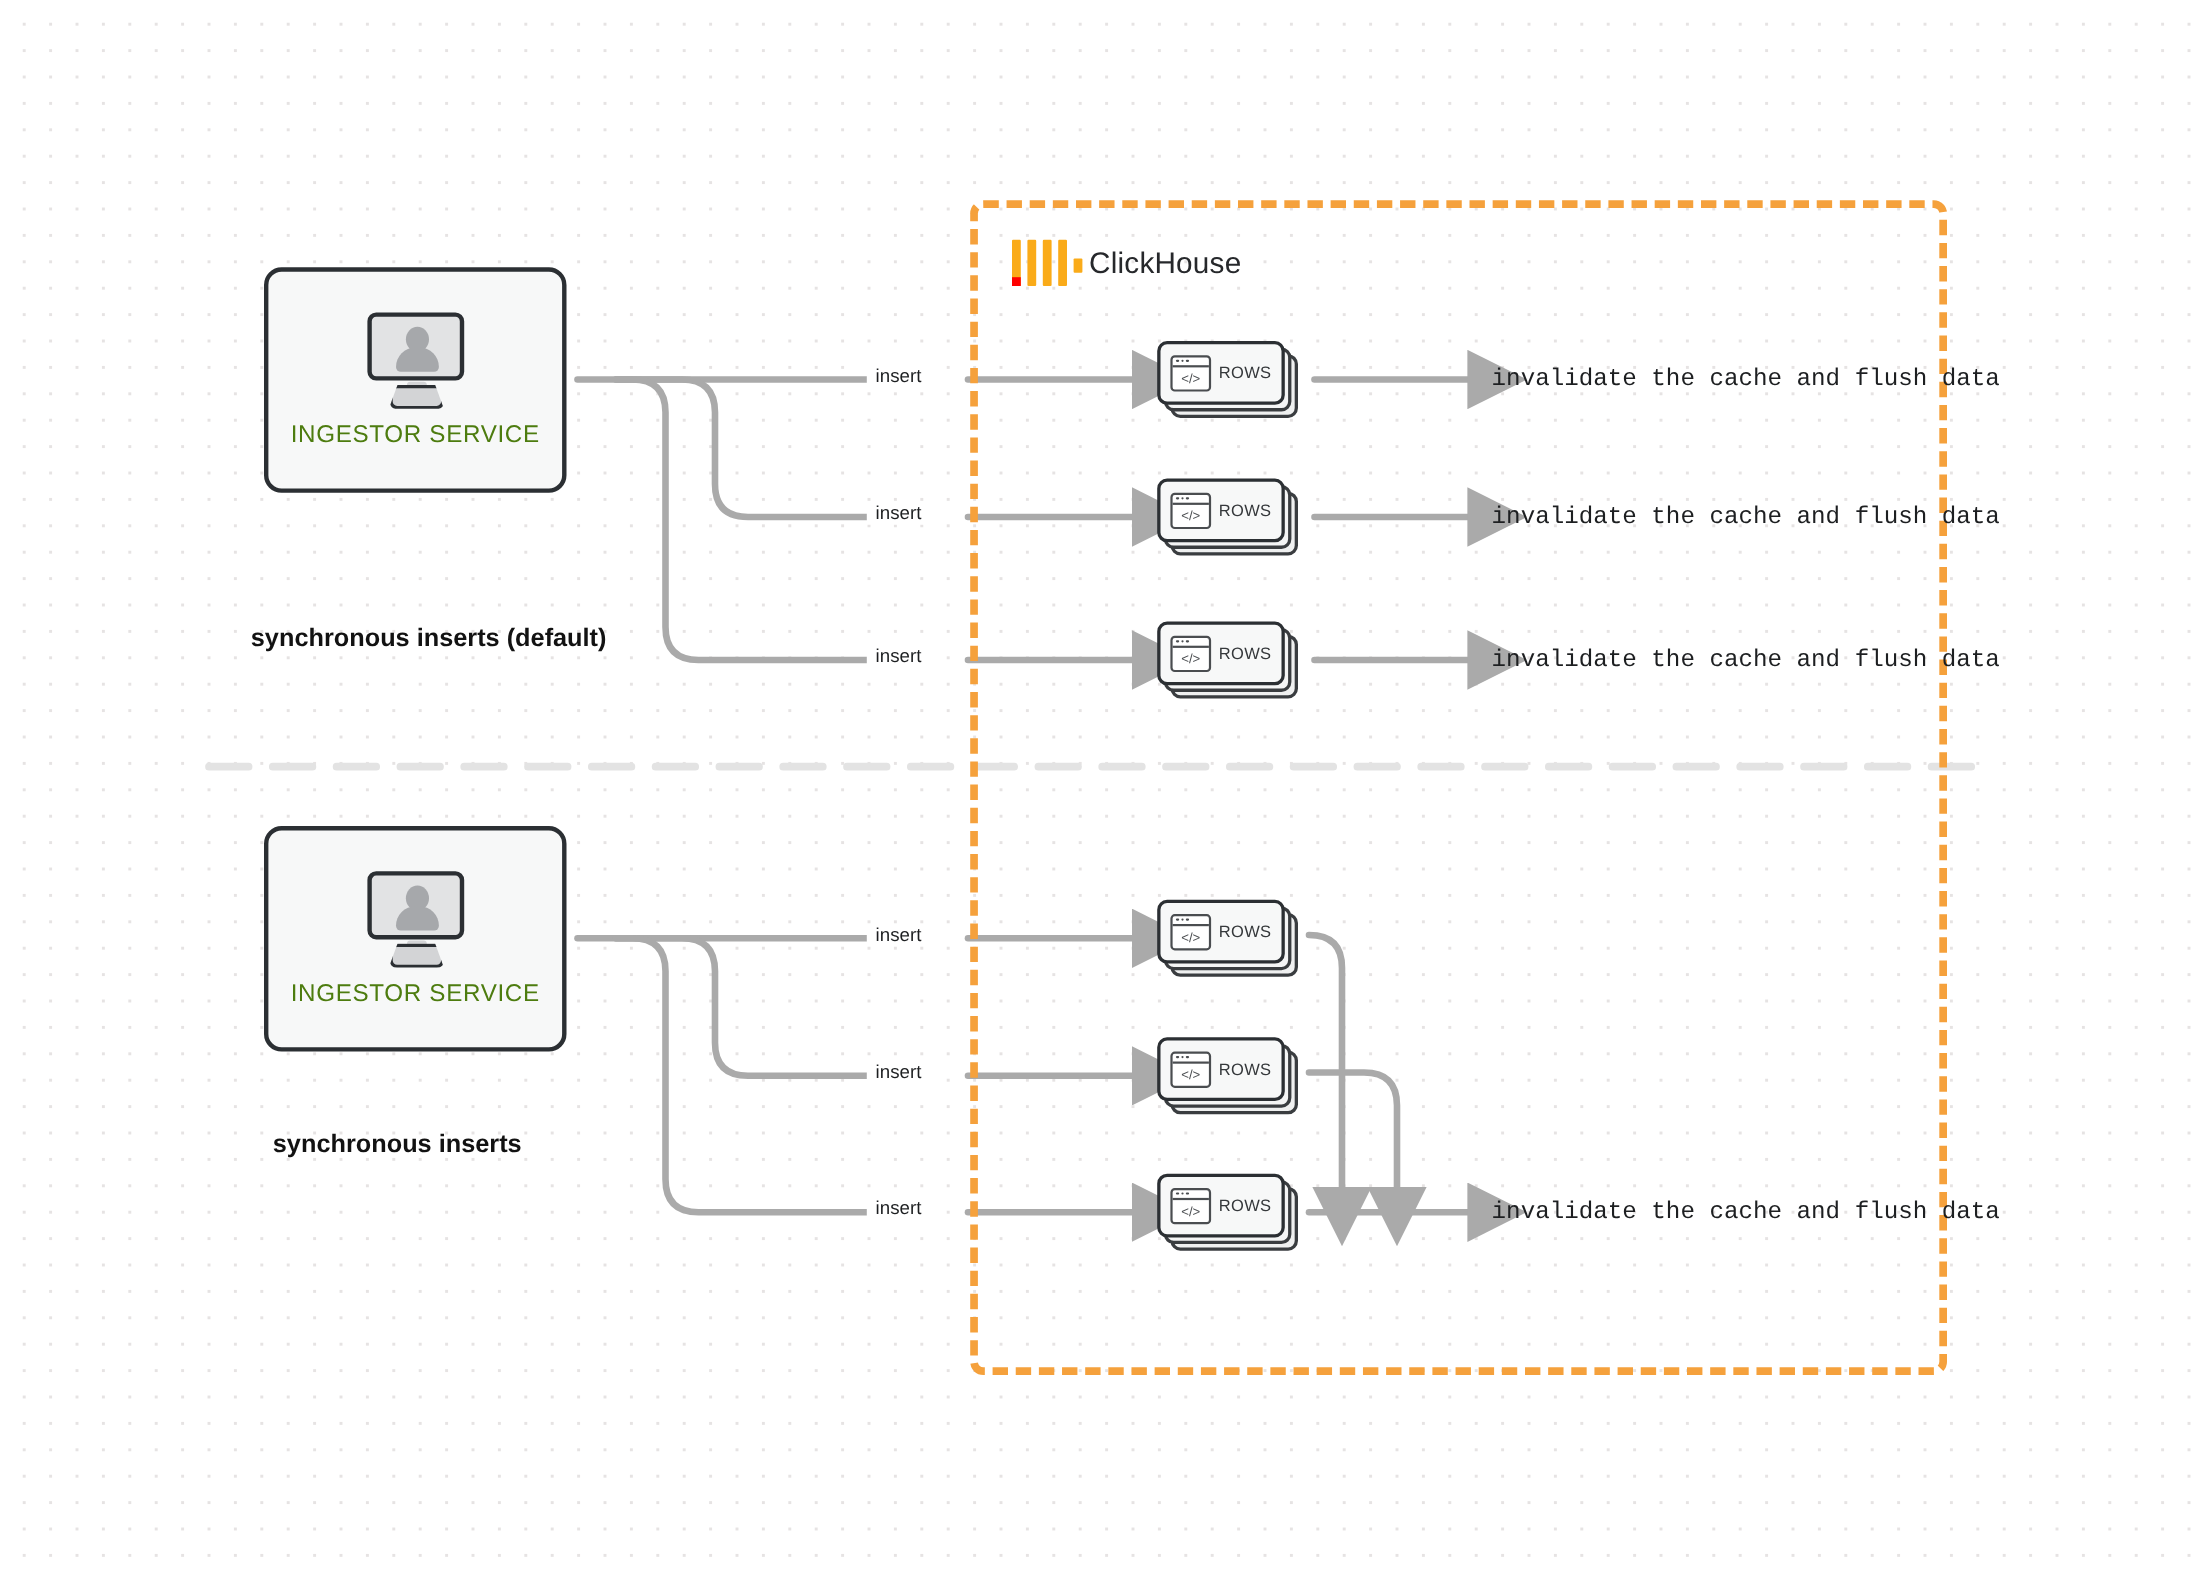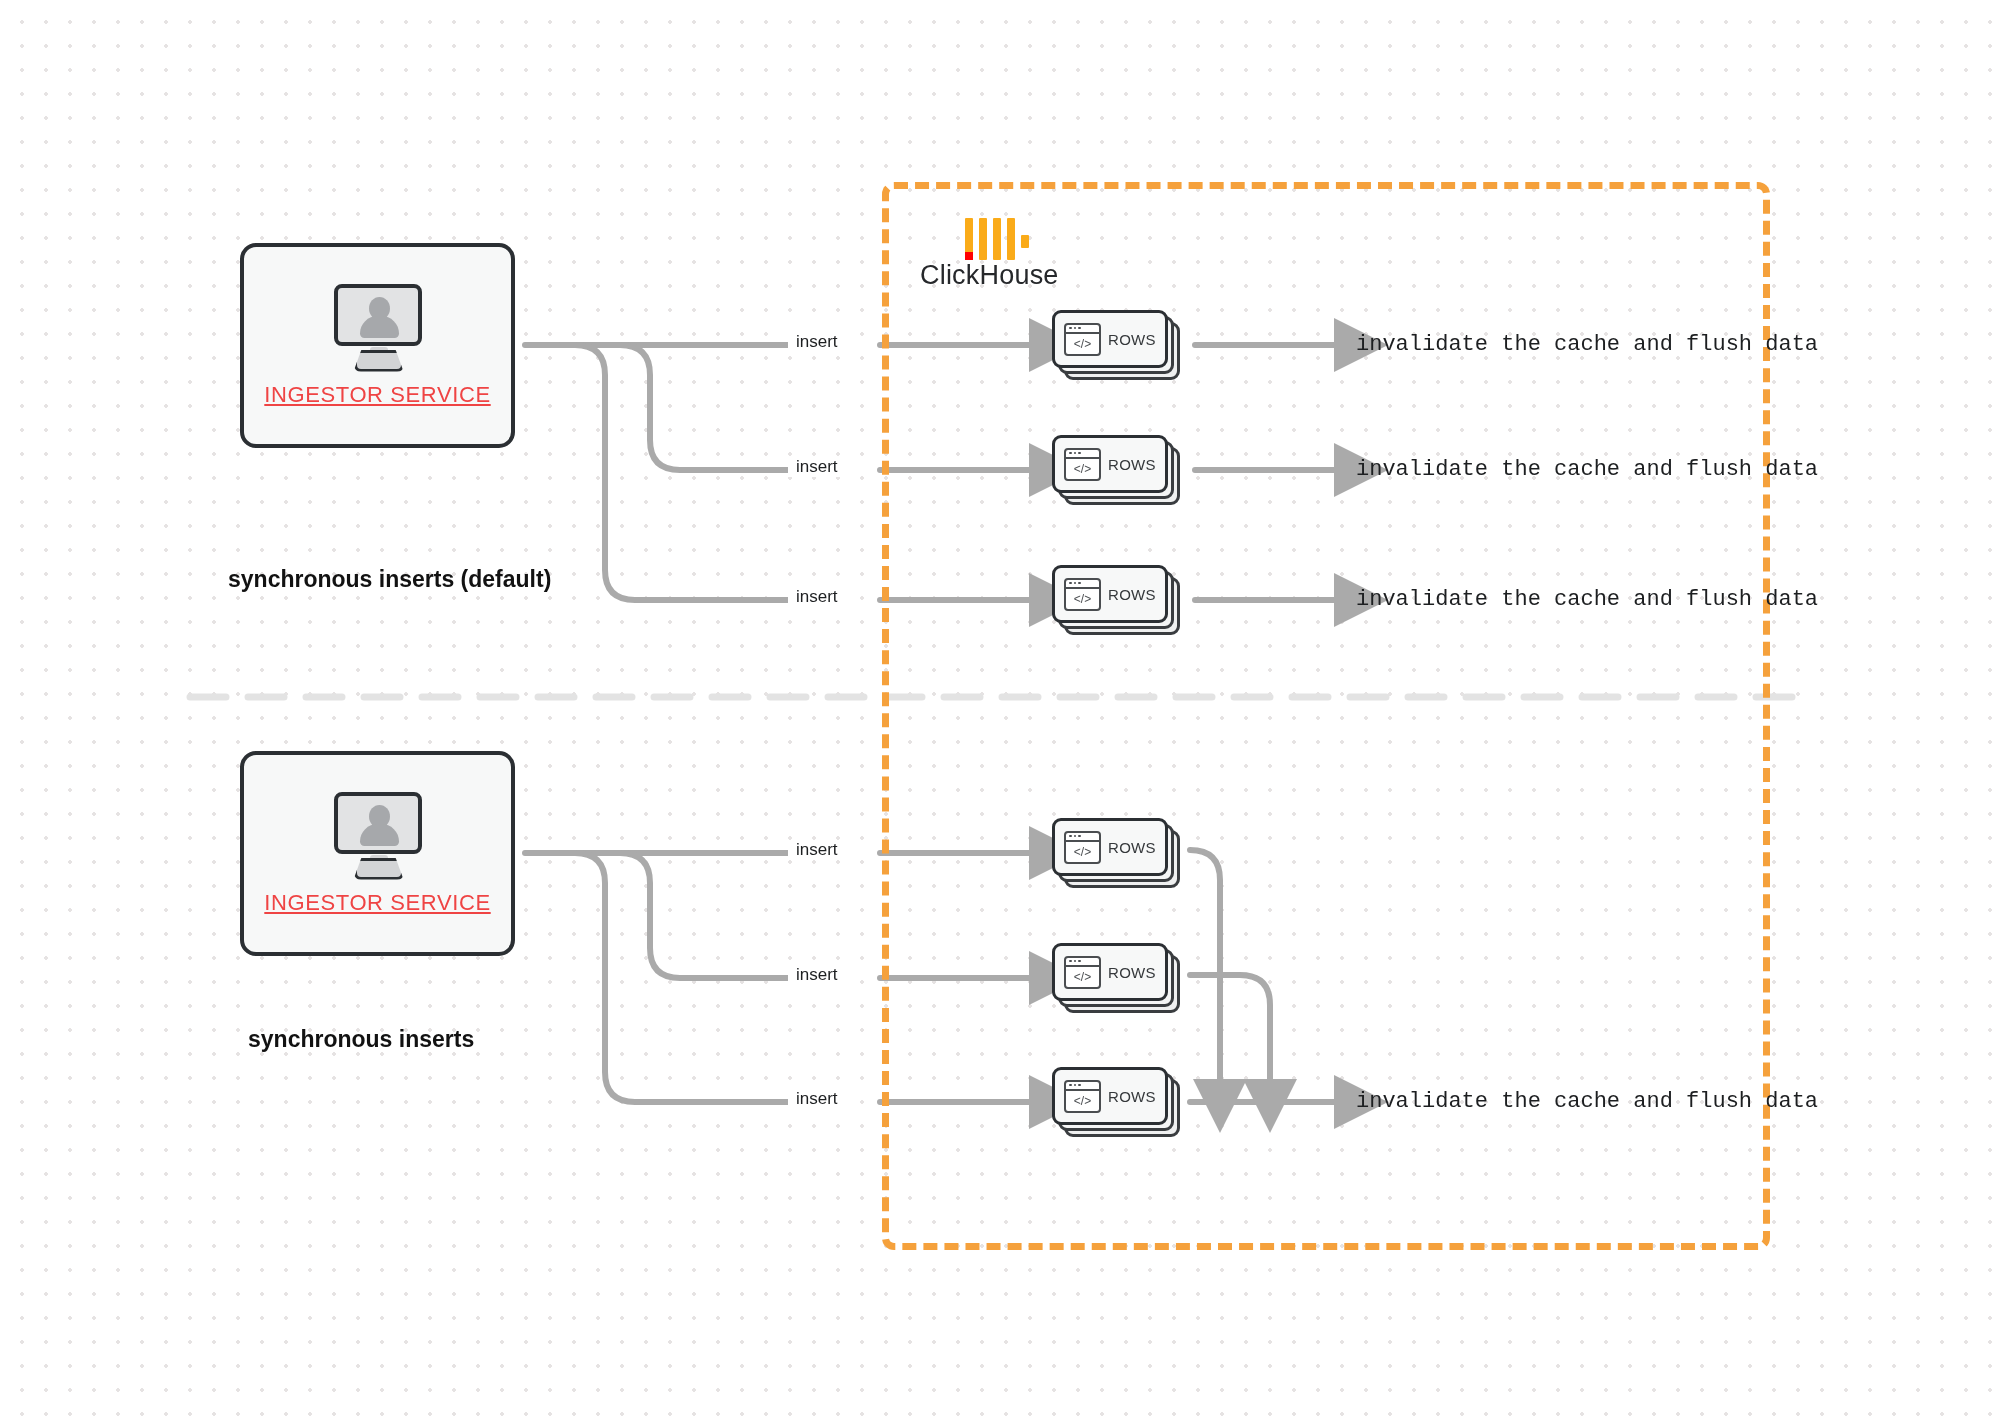--- a/index.html
+++ b/index.html
@@ -22,21 +22,21 @@
 
   
   .ch-box{
     position:absolute;
     border:7px dashed #F5A13C;
     border-radius:12px;
     box-sizing:border-box;
   }
   .ch-logo-wrap{
     position:absolute;
-    display:flex;align-items:center;flex-direction:column;
+    display:flex;align-items:center;gap:22px;
   }
   .ch-logo{position:relative;width:48px;height:42px;}
   .ch-logo .bar{position:absolute;top:0;width:8px;height:42px;background:#FAAB19;border-radius:1px;}
   .ch-logo .b1{left:0;}
   .ch-logo .b2{left:14px;}
   .ch-logo .b3{left:28px;}
   .ch-logo .b4{left:42px;}
   .ch-logo .red{position:absolute;left:0;bottom:0;width:8px;height:8px;background:#FF0000;}
   .ch-logo .dot{position:absolute;left:56px;top:17px;width:8px;height:13px;background:#FAAB19;border-radius:1px;}
   .ch-name{
@@ -66,21 +66,21 @@
   }
   .monitor .neck{
     position:absolute;left:44px;top:63px;width:18px;height:7px;background:#d3d4d6;border-radius:3px;
   }
   .monitor .stand{
     position:absolute;left:28px;top:66px;width:50px;height:22px;
     background:#d3d4d6;border:3px solid #2b2f33;border-radius:7px;box-sizing:border-box;
     clip-path:polygon(16% 0, 84% 0, 100% 100%, 0 100%);
   }
   .svc-label{
-    font-size:22px;color:#ef4444;letter-spacing:0.6px;white-space:nowrap;text-decoration:underline;
+    font-size:22px;color:#4d7c0f;letter-spacing:0.6px;white-space:nowrap;
   }
 
   
   .caption{
     position:absolute;
     font-size:23px;font-weight:bold;color:#121212;white-space:nowrap;
   }
 
   
   .rows{

